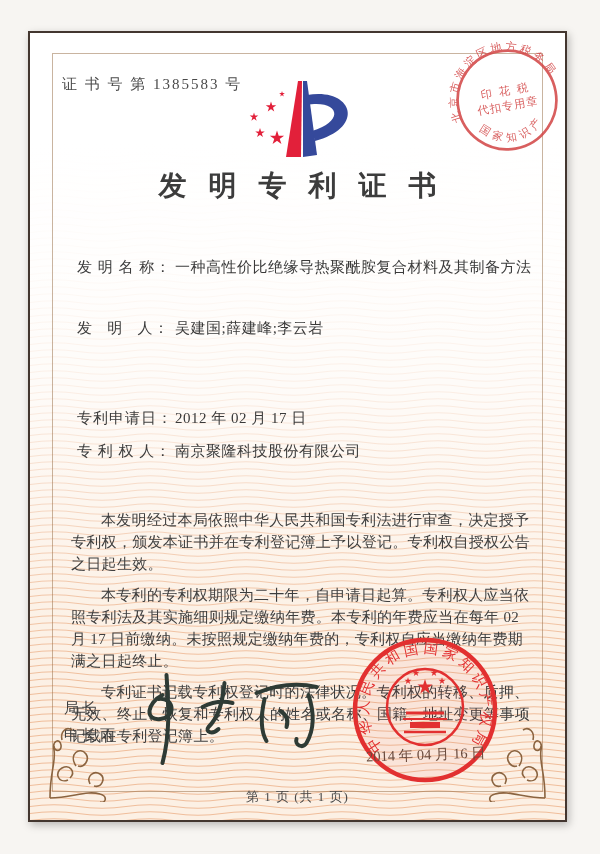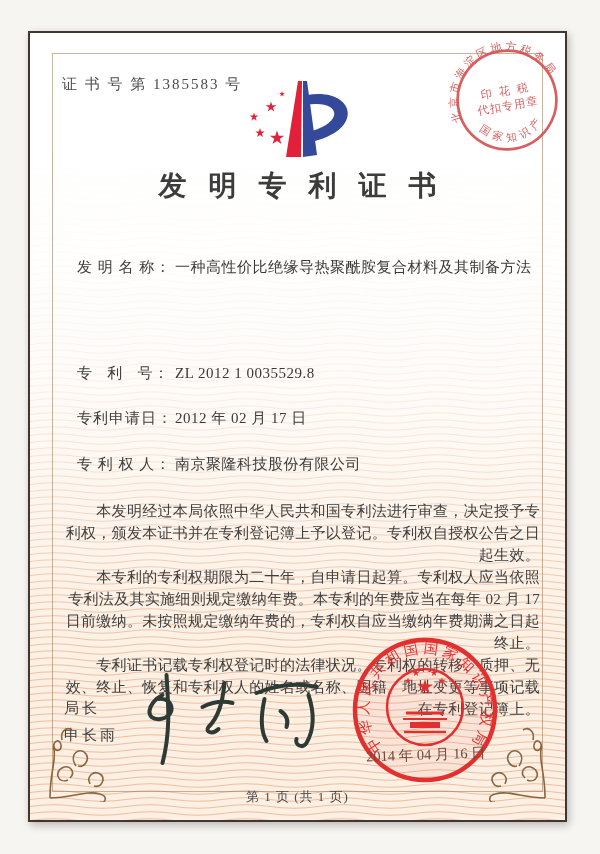--- a/index.html
+++ b/index.html
@@ -29,26 +29,26 @@
   }
   .tax-stamp{position:absolute;left:418px;top:8px;width:118px;height:118px;opacity:.85;transform:rotate(-10deg);}
   .logo{position:absolute;left:210px;top:44px;width:132px;height:86px;}
   .title{
     position:absolute;left:0;right:0;top:134px;text-align:center;
     font-size:28px;font-weight:600;color:#3c3c3c;letter-spacing:22px;padding-left:22px;
   }
   .field{position:absolute;left:32px;font-size:15px;color:#3a3a3a;line-height:20px;white-space:pre;}
   .flabel{display:inline-block;min-width:98px;letter-spacing:1px;color:#3c3c3c;}
   .fvalue{letter-spacing:.5px;}
-  .f1{top:204px}.f2{top:265px}.f3{top:310px}.f4{top:355px}.f5{top:401px}.f6{top:446px}
+  .f1{top:204px}.f2{top:265px}.f3{top:310px}.f4{top:355px}.f5{top:388px}.f6{top:446px}
   .body-text{
     position:absolute;left:32px;top:467px;width:478px;
     font-size:15px;line-height:22px;color:#3e3e3e;
   }
-  .body-text p{margin:0;text-indent:2em;letter-spacing:.3px;text-align:right;}
+  .body-text p{margin:9px;text-indent:2em;letter-spacing:.3px;}
   .officer{position:absolute;left:34px;top:662px;font-size:15px;color:#3c3c3c;letter-spacing:3px;line-height:27px;}
   .signature{position:absolute;left:100px;top:636px;width:215px;height:100px;}
   .seal{position:absolute;left:316px;top:598px;width:158px;height:158px;}
   .seal-date{
     position:absolute;left:336px;top:712px;width:150px;font-size:14.5px;color:#6a4a3c;
     white-space:pre;transform:rotate(-2deg);
   }
   .footer{position:absolute;left:0;right:0;top:755px;text-align:center;font-size:13px;color:#4a4a4a;white-space:pre;letter-spacing:1px;}
   .flourish{position:absolute;bottom:18px;width:92px;height:92px;}
   .flourish-left{left:14px;}
@@ -100,22 +100,22 @@
     <polygon points="58,4 62,4 61,80 46,80" fill="#e2203a"></polygon>
     <polygon points="63,4 67,4 77,78 63,80" fill="#35499b"></polygon>
     <path d="M67,18 C112,10 127,50 75,64 L72,54 C106,44 99,22 66,28 Z" fill="#35499b"></path>
   </svg>
 
   <div class="title">发明专利证书</div>
 
   <div class="field f1">
     <span class="flabel">发 明 名 称：</span><span class="fvalue">一种高性价比绝缘导热聚酰胺复合材料及其制备方法</span>
   </div>
-  <div class="field f3">
-    <span class="flabel">专   利   号：</span><span class="fvalue">ZL 2012 1 0035529.8</span>
+  <div class="field f2">
+    <span class="flabel">发   明   人：</span><span class="fvalue">吴建国;薛建峰;李云岩</span>
   </div>
   <div class="field f4">
     <span class="flabel">专利申请日：</span><span class="fvalue">2012 年 02 月 17 日</span>
   </div>
   <div class="field f5">
     <span class="flabel">专 利 权 人：</span><span class="fvalue">南京聚隆科技股份有限公司</span>
   </div>
 
   <div class="body-text">
     <p>本发明经过本局依照中华人民共和国专利法进行审查，决定授予专利权，颁发本证书并在专利登记簿上予以登记。专利权自授权公告之日起生效。</p>

